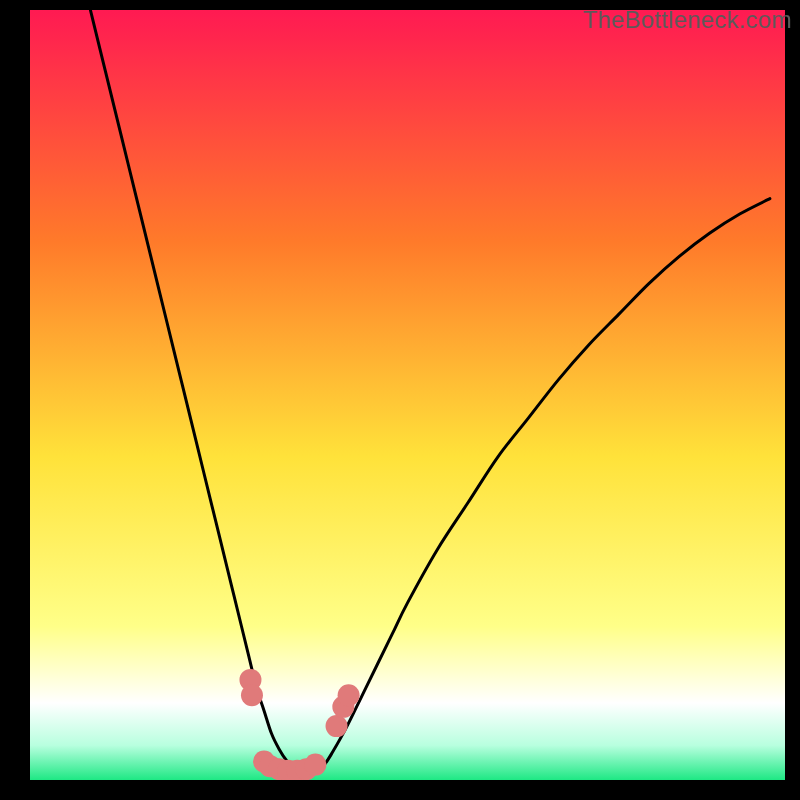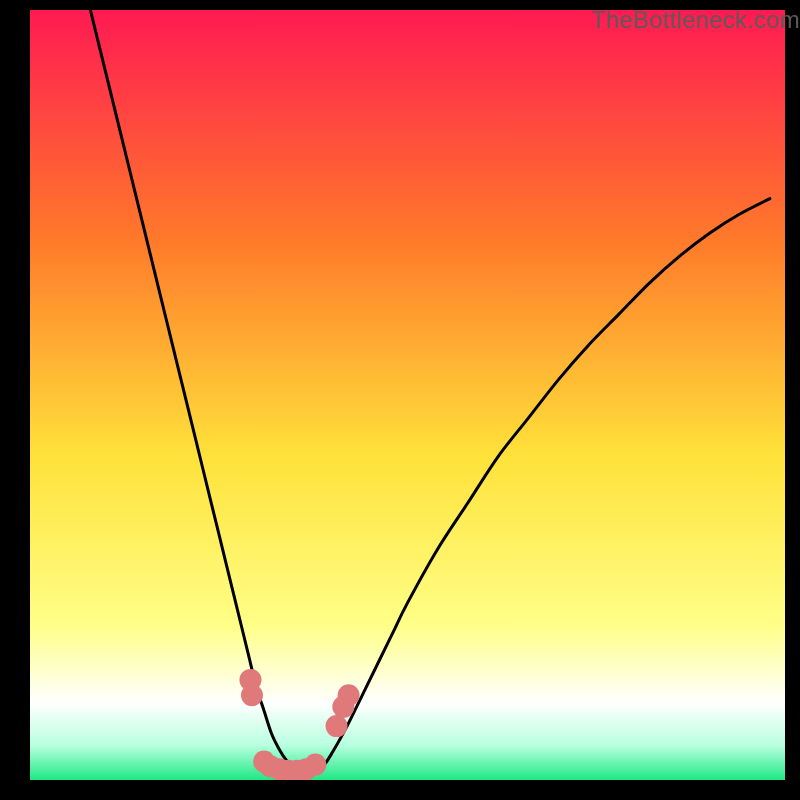--- a/index.html
+++ b/index.html
@@ -21,21 +21,21 @@
   .plot {
     position: absolute;
     left: 0;
     top: 0;
     width: 755px;
     height: 770px;
   }
   .watermark {
     position: absolute;
     top: 6px;
-    right: 0;
+    right: 8px;
     font-family: Arial, Helvetica, sans-serif;
     font-size: 24px;
     font-weight: 500;
     color: #5a5a5a;
     letter-spacing: 0.2px;
   }
 </style>
 </head>
 <body>
 

